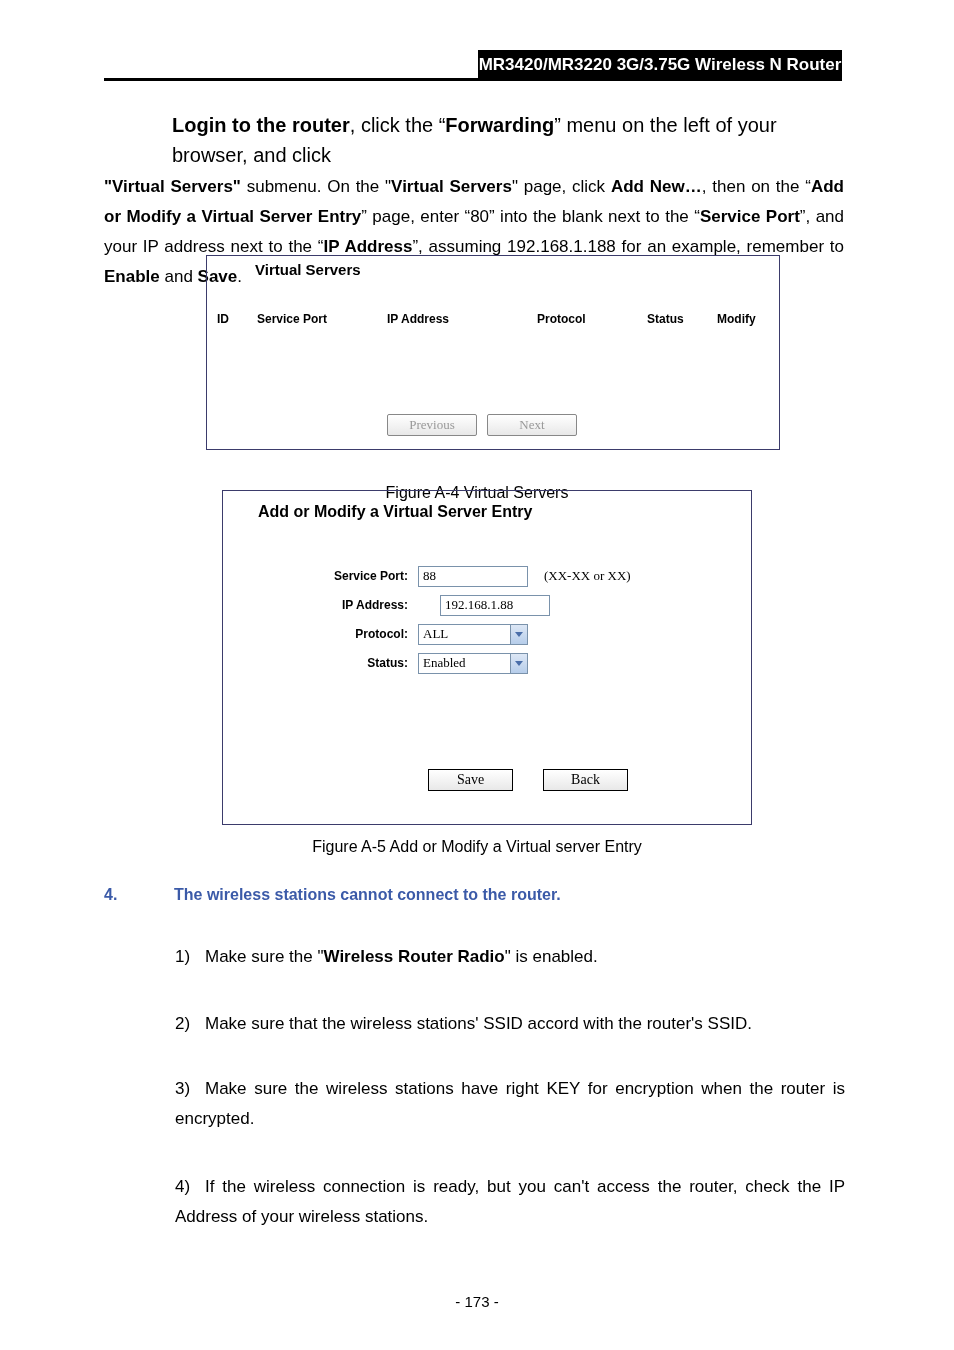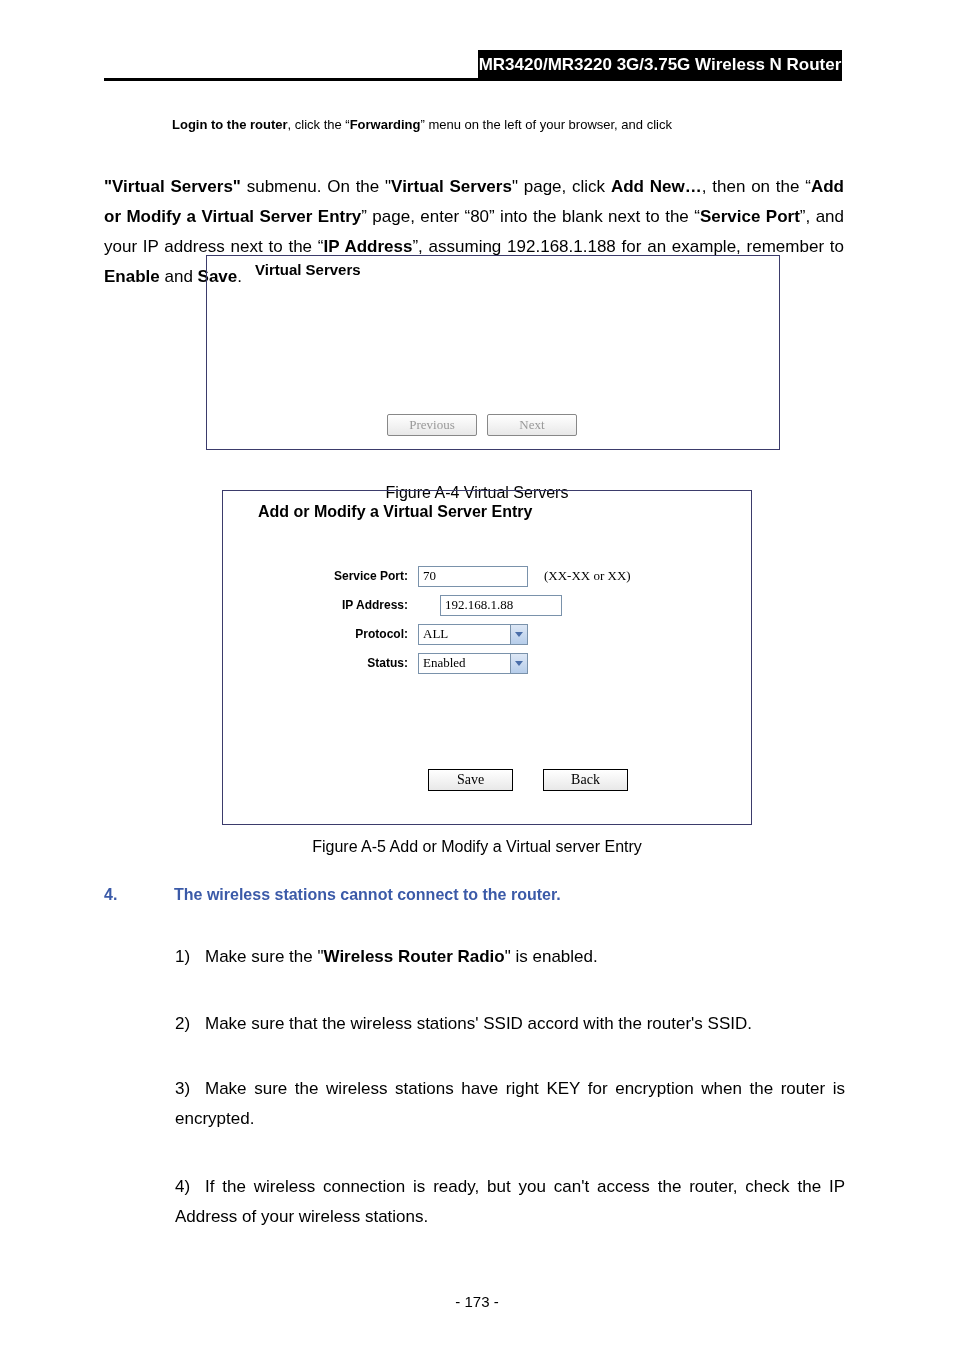--- a/index.html
+++ b/index.html
@@ -32,21 +32,21 @@
     left: 104px;
     width: 738px;
     height: 3px;
     background: #000;
   }
   .bodytext {
     position: absolute;
     top: 110px;
     left: 172px;
     width: 670px;
-    font-size: 13px;
+    font-size: 20px;
     line-height: 30px;
   }
   .bodytext .bold { font-weight: bold; }
   .para2 {
     position: absolute;
     top: 172px;
     left: 104px;
     width: 740px;
     font-size: 17px;
     line-height: 30px;
@@ -258,38 +258,46 @@
 
 <div class="bodytext">
   <span class="bold">Login to the router</span><span>, click the “</span><span class="bold">Forwarding</span><span>” menu on the left of your browser, and click </span>
 </div>
 <div class="para2">
   <span class="bold">"Virtual Servers"</span><span> submenu. On the "</span><span class="bold">Virtual Servers</span><span>" page, click </span><span class="boldit bold">Add New…</span><span>, then on the “</span><span class="bold">Add or Modify a Virtual Server Entry</span><span>” page, enter “80” into the blank next to the “</span><span class="bold">Service Port</span><span>”, and your IP address next to the “</span><span class="bold">IP Address</span><span>”, assuming 192.168.1.188 for an example, remember to </span><span class="bold">Enable</span><span> and </span><span class="bold">Save</span><span>.</span>
 </div>
 
 <div class="vs-panel">
   <div class="vs-title">Virtual Servers</div>
+  <div class="vs-headers">
+    <div class="vs-h-id">ID</div>
+    <div class="vs-h-sp">Service Port</div>
+    <div class="vs-h-ip">IP Address</div>
+    <div class="vs-h-pr">Protocol</div>
+    <div class="vs-h-st">Status</div>
+    <div class="vs-h-md">Modify</div>
+  </div>
   <div class="vs-btnrow2">
     <button class="btn disabled" style="width:90px">Previous</button>
     <button class="btn disabled" style="width:90px">Next</button>
   </div>
 </div>
 <div class="fig-label fig1">Figure A-4 Virtual Servers</div>
 
 <div class="am-panel">
   <div class="am-title">Add or Modify a Virtual Server Entry</div>
 
   <div class="am-row r1">
     <div class="am-lbl">Service Port:</div>
-    <div class="am-input" style="width:110px">70</div>
+    <div class="am-input" style="width:110px">88</div>
     <div class="hint">(XX-XX or XX)</div>
   </div>
   <div class="am-row r2">
     <div class="am-lbl">IP Address:</div>
-    <div class="am-input" style="width:122px">192.168.1.88</div>
+    <div class="am-input" style="width:110px">192.168.1.88</div>
   </div>
   <div class="am-row r4">
     <div class="am-lbl">Status:</div>
     <div class="am-select" style="width:110px">
       <span>Enabled</span>
       <div class="select-arrow">
         <svg viewBox="0 0 8 5">
             <path d="M0 0 L8 0 L4 5 Z" fill="#4a6ea9"></path>
           </svg>
       </div>

